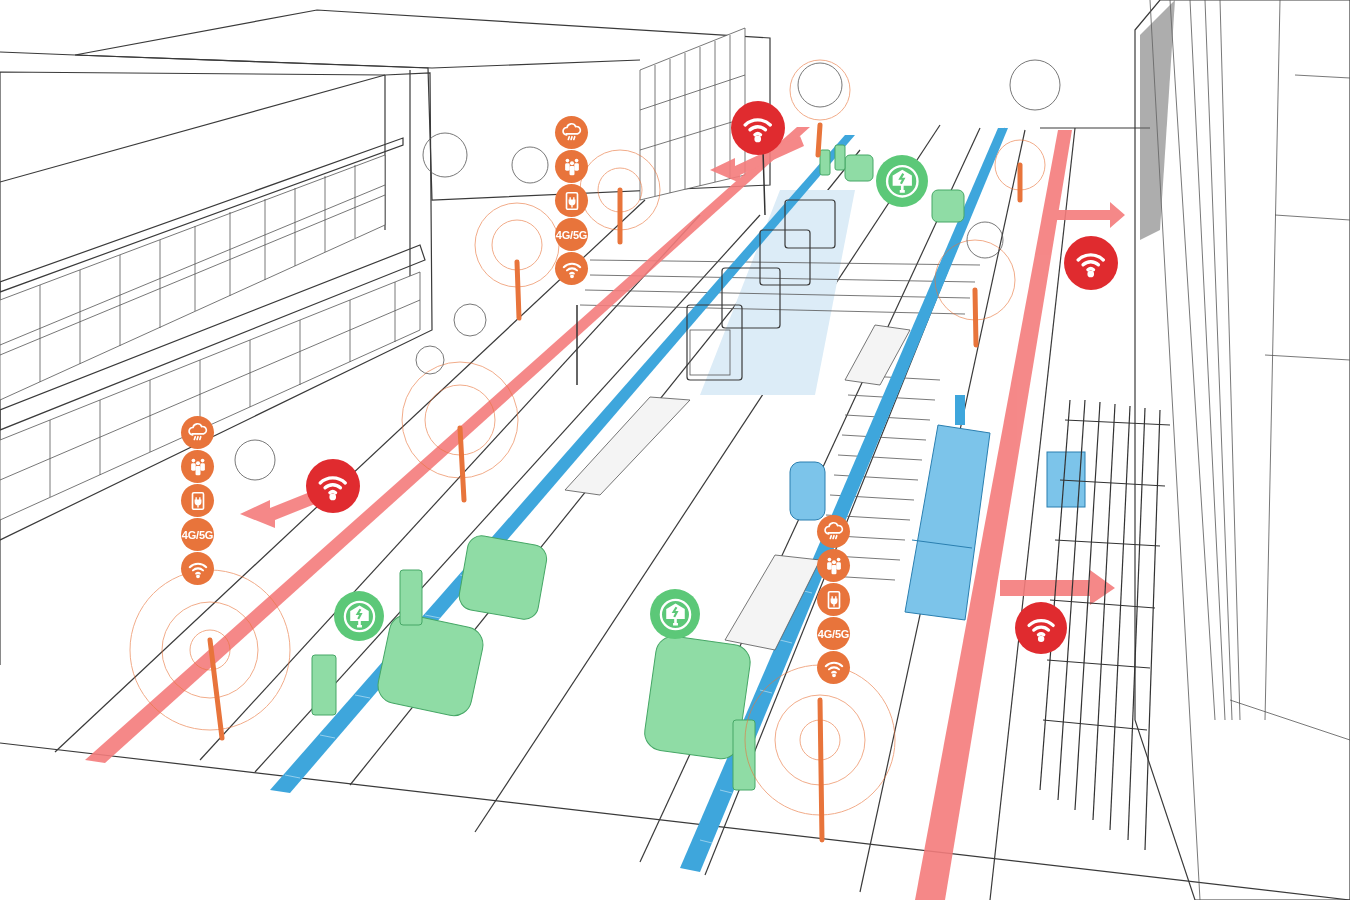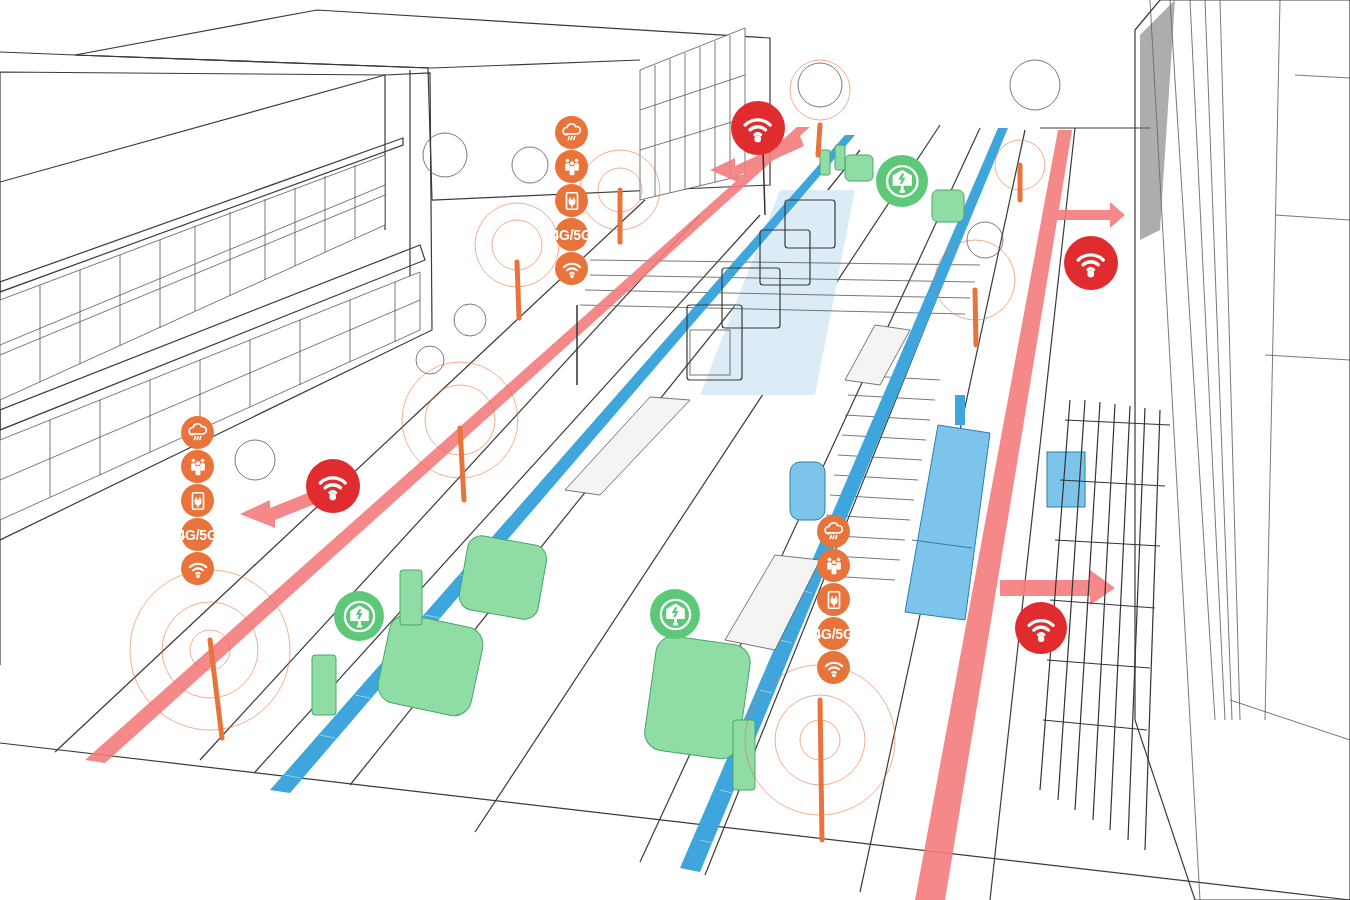--- a/index.html
+++ b/index.html
@@ -3,21 +3,21 @@
 <meta charset="utf-8">
 <style>
   html, body { margin: 0; padding: 0; background: #ffffff; }
   body { width: 1350px; height: 900px; overflow: hidden; position: relative; font-family: "DejaVu Sans", sans-serif; }
   #scene { position: absolute; left: 0; top: 0; width: 1350px; height: 900px; }
   .line { stroke: #3a3a3a; stroke-width: 1.2; fill: none; }
   .thin { stroke: #555; stroke-width: 0.8; fill: none; }
   .sensor-stack { position: absolute; display: flex; flex-direction: column; align-items: center; gap: 1px; }
   .sensor { width: 33px; height: 33px; border-radius: 50%; display: flex; align-items: center; justify-content: center; color: #fff; box-sizing: border-box; }
   .sensor svg { width: 22px; height: 22px; }
-  .sensor .lbl { font-family: "Liberation Sans", sans-serif; font-weight: bold; font-size: 14px; letter-spacing: -0.2px; text-align: right; }
+  .sensor .lbl { font-family: "Liberation Sans", sans-serif; font-weight: bold; font-size: 11px; letter-spacing: -0.2px; text-align: right; }
   .wifi-badge { position: absolute; border-radius: 50%; display: flex; align-items: center; justify-content: center; }
   .wifi-badge svg { width: 62%; height: 62%; }
   .ev-badge { position: absolute; border-radius: 50%; display: flex; align-items: center; justify-content: center; }
   .ev-badge svg { width: 78%; height: 78%; }
 </style>
 </head>
 <body>
 
 <svg id="scene" viewBox="0 0 1350 900" xmlns="http://www.w3.org/2000/svg">
 

